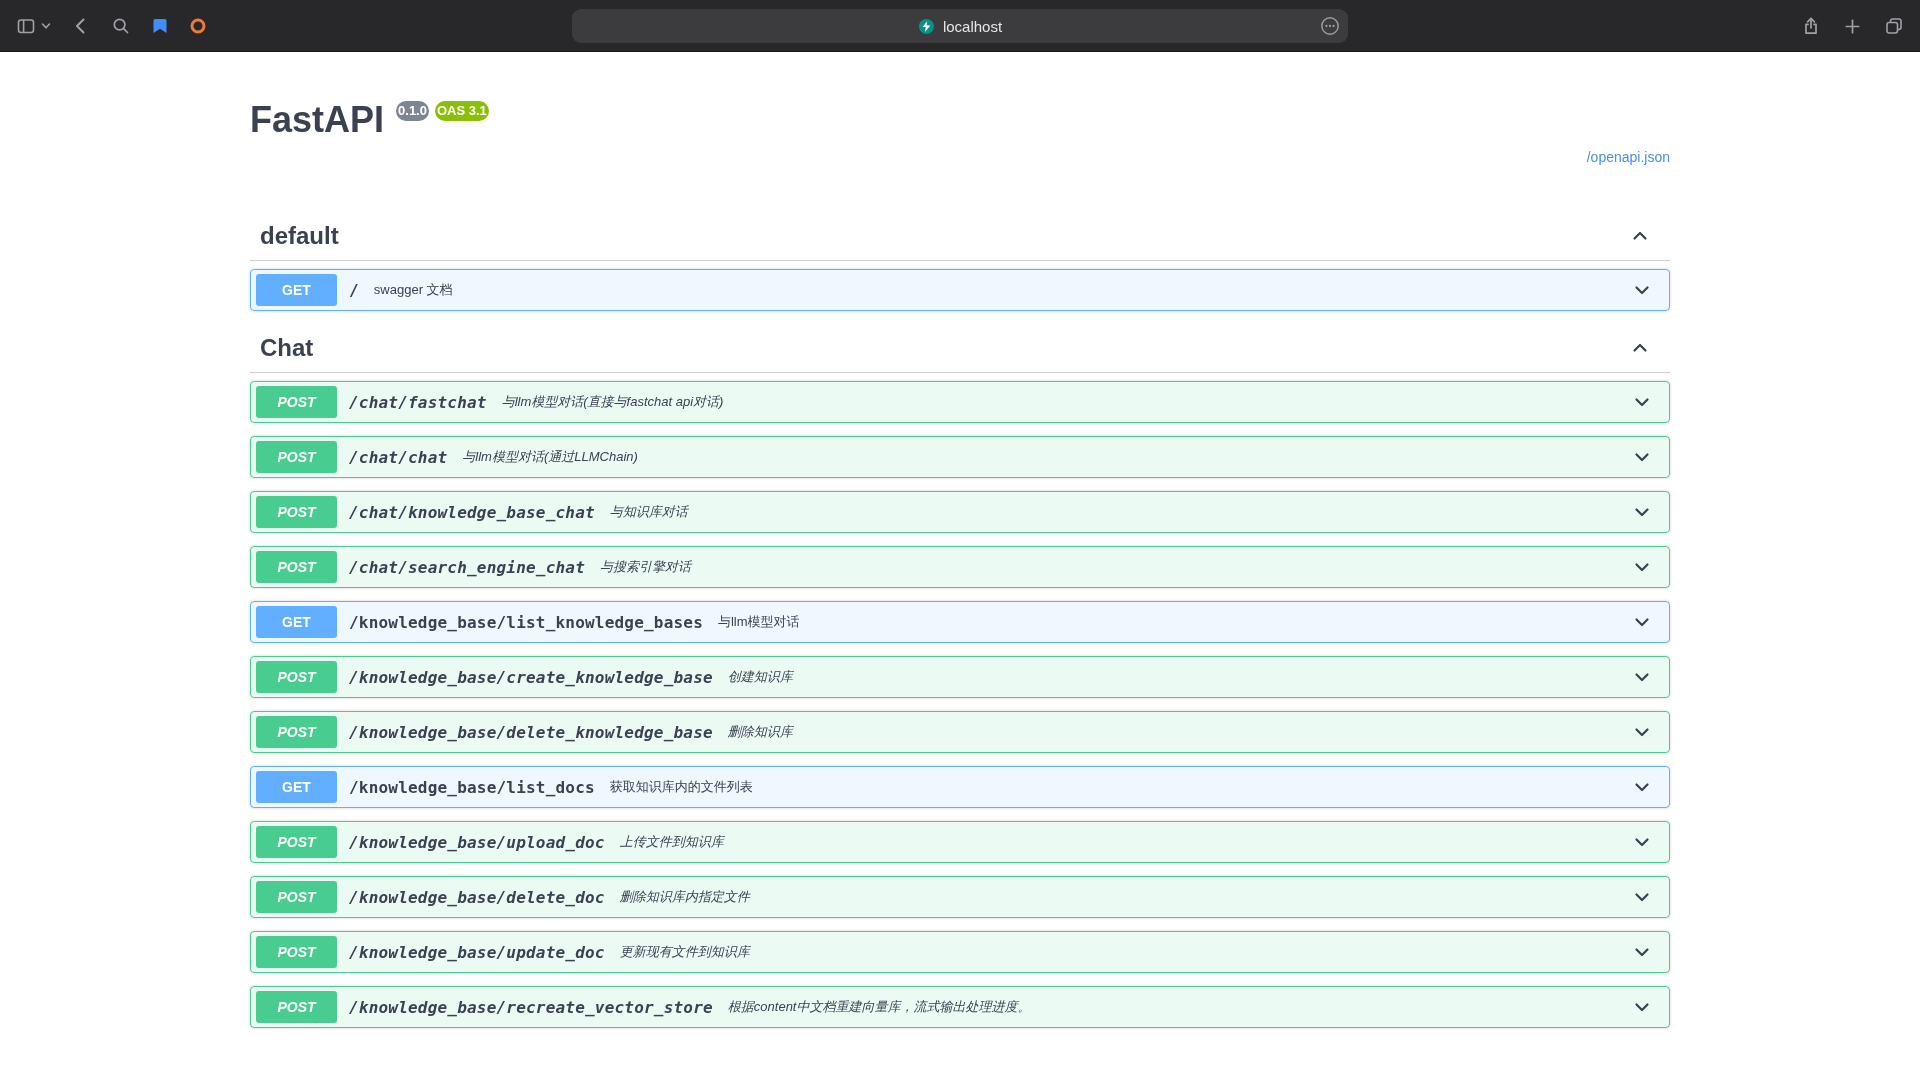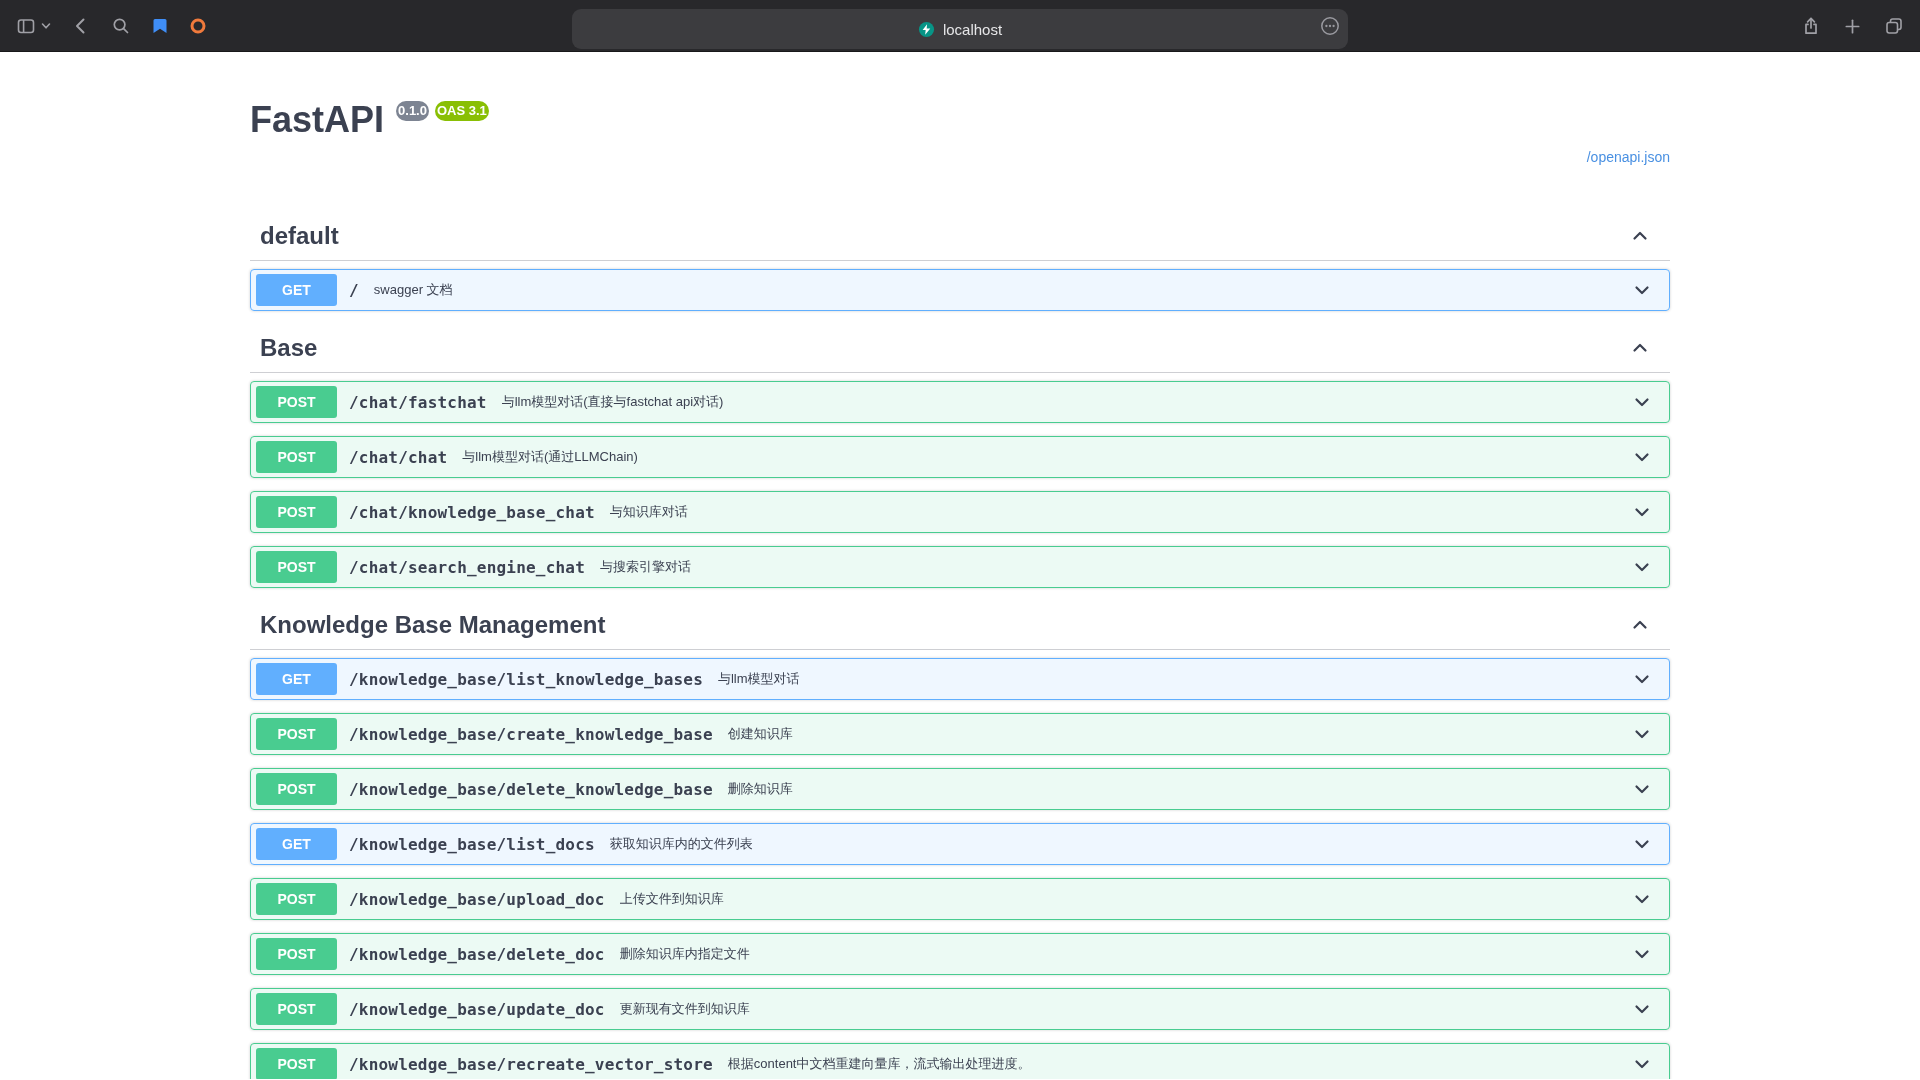--- a/index.html
+++ b/index.html
@@ -28,21 +28,21 @@
     position: absolute; right: 16px; top: 0; height: 52px;
     display: flex; align-items: center; gap: 22px;
   }
   .tb-btn {
     display: flex; align-items: center; justify-content: center;
     background: transparent; border: none; padding: 0; cursor: pointer;
   }
   .sidebar-combo { display: flex; align-items: center; gap: 5px; }
   .urlbar {
     position: absolute; left: 50%; top: 9px; transform: translateX(-50%);
-    width: 776px; height: 40px;
+    width: 776px; height: 34px;
     background: #3c3c3f;
     border-radius: 9px;
     display: flex; align-items: center; justify-content: center;
     cursor: text;
   }
   .urlbar .url-center { display: flex; align-items: center; gap: 8px; }
   .urlbar .url-text { color: #e6e6e8; font-size: 15px; }
   .urlbar .page-menu { position: absolute; right: 7px; top: 6px; }
 
   
@@ -80,21 +80,21 @@
 
   .opblock {
     display: flex; align-items: center;
     height: 42px; margin-bottom: 13px; padding: 5px;
     border-radius: 4px;
     border: 1px solid transparent;
     box-shadow: 0 0 3px rgba(0,0,0,.19);
     cursor: pointer;
   }
   .opblock.get  { border-color: var(--get);  background: var(--get_bg); }
-  .opblock.post { border-color: var(--post); background: var(--post_bg); }
+  .opblock.post { border-color: var(--post); background: var(--post_bg); font-style: italic; }
   .method-badge {
     min-width: 81px; text-align: center; padding: 8px 0;
     font-size: 14px; font-weight: 700; color: #fff; border-radius: 3px;
     font-family: "Liberation Sans", sans-serif;
   }
   .opblock.get  .method-badge { background: var(--get); }
   .opblock.post .method-badge { background: var(--post); }
   .op-path {
     margin-left: 12px;
     font-family: "DejaVu Sans Mono", monospace;
@@ -216,21 +216,21 @@
     <span class="op-summary">swagger 文档</span>
     <svg class="chev" width="20" height="20" viewBox="0 0 20 20">
       <path d="M4.5 7.5 L10 13 L15.5 7.5" fill="none" stroke="#3b4151" stroke-width="2.2" stroke-linecap="round" stroke-linejoin="round"></path>
     </svg>
   </div>
 </div>
   </div>
 
   <div class="opblock-tag-section">
     <h3 class="opblock-tag">
-      <span>Base</span>
+      <span>Chat</span>
       <svg class="chev" width="20" height="20" viewBox="0 0 20 20">
         <path d="M4.5 12.5 L10 7 L15.5 12.5" fill="none" stroke="#3b4151" stroke-width="2.2" stroke-linecap="round" stroke-linejoin="round"></path>
       </svg>
     </h3>
     <div class="operations">
   <div class="opblock post">
     <span class="method-badge">POST</span>
     <span class="op-path">/chat/fastchat</span>
     <span class="op-summary">与llm模型对话(直接与fastchat api对话)</span>
     <svg class="chev" width="20" height="20" viewBox="0 0 20 20">
@@ -261,26 +261,20 @@
     <span class="op-path">/chat/search_engine_chat</span>
     <span class="op-summary">与搜索引擎对话</span>
     <svg class="chev" width="20" height="20" viewBox="0 0 20 20">
       <path d="M4.5 7.5 L10 13 L15.5 7.5" fill="none" stroke="#3b4151" stroke-width="2.2" stroke-linecap="round" stroke-linejoin="round"></path>
     </svg>
   </div>
 </div>
   </div>
 
   <div class="opblock-tag-section">
-    <h3 class="opblock-tag">
-      <span>Knowledge Base Management</span>
-      <svg class="chev" width="20" height="20" viewBox="0 0 20 20">
-        <path d="M4.5 12.5 L10 7 L15.5 12.5" fill="none" stroke="#3b4151" stroke-width="2.2" stroke-linecap="round" stroke-linejoin="round"></path>
-      </svg>
-    </h3>
     <div class="operations">
   <div class="opblock get">
     <span class="method-badge">GET</span>
     <span class="op-path">/knowledge_base/list_knowledge_bases</span>
     <span class="op-summary">与llm模型对话</span>
     <svg class="chev" width="20" height="20" viewBox="0 0 20 20">
       <path d="M4.5 7.5 L10 13 L15.5 7.5" fill="none" stroke="#3b4151" stroke-width="2.2" stroke-linecap="round" stroke-linejoin="round"></path>
     </svg>
   </div>
 

